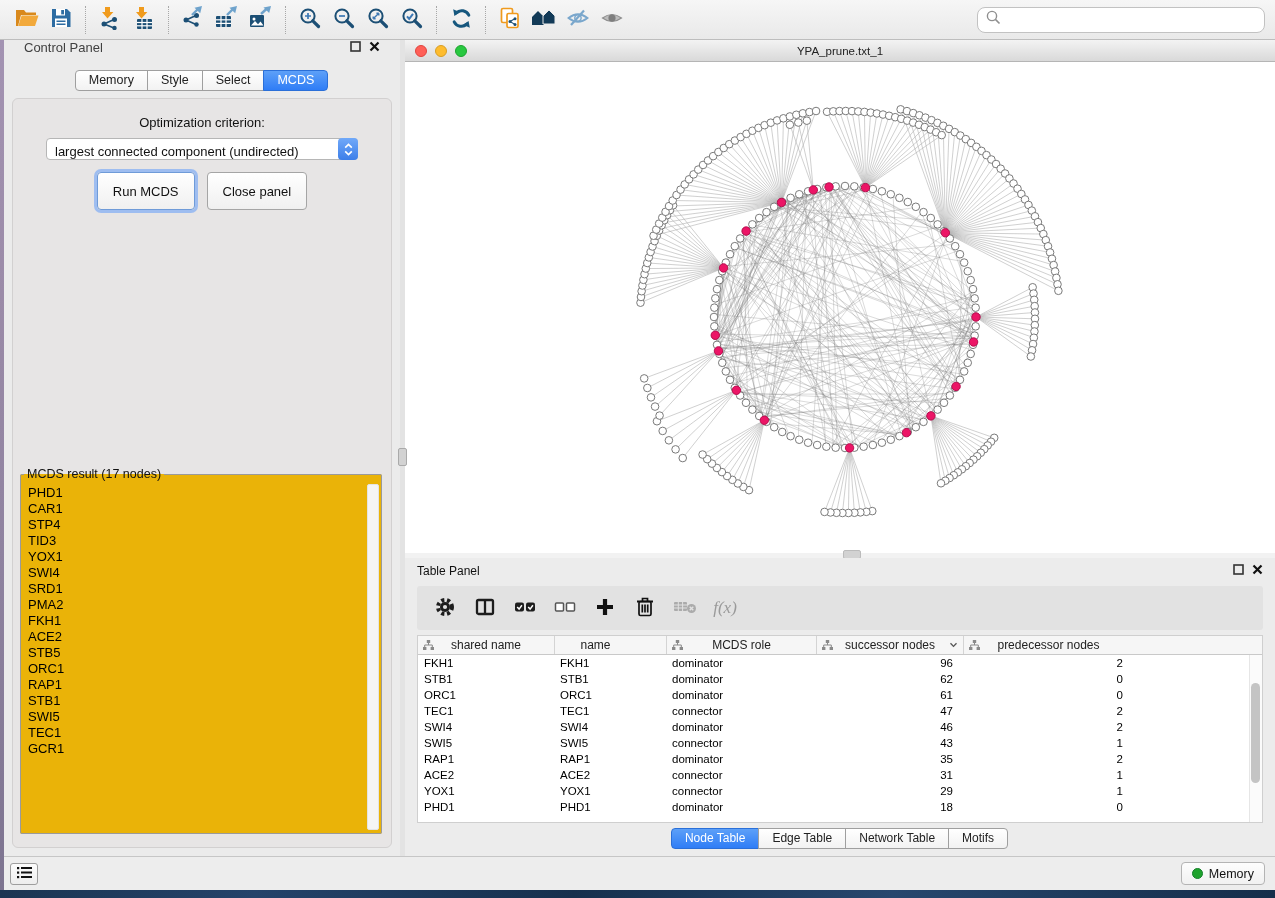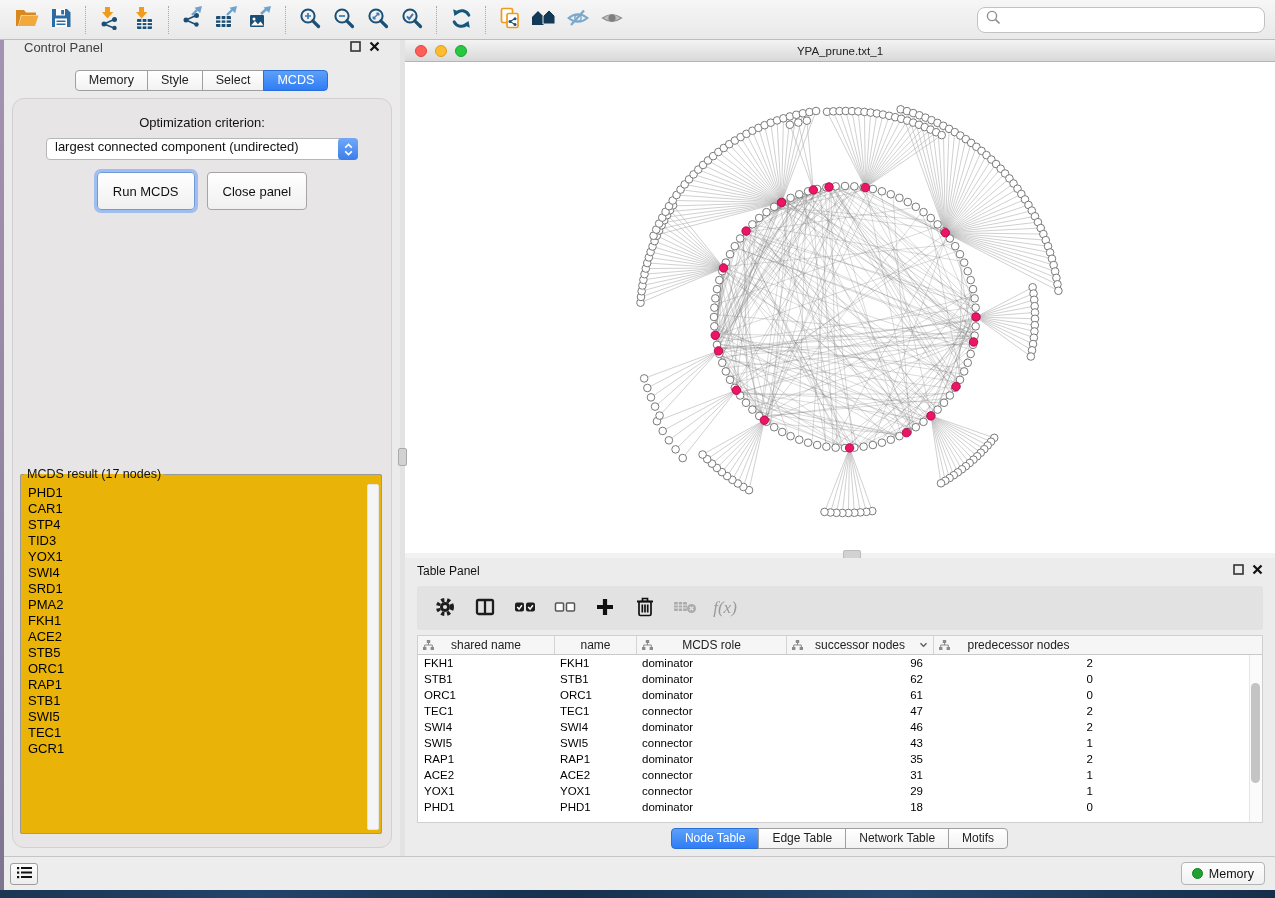--- a/index.html
+++ b/index.html
@@ -32,24 +32,24 @@
   .panel-header { height:28px; display:flex; align-items:flex-start; justify-content:space-between;
     padding:0 20px; font-size:13px; color:#404040; }
   .win-btns { display:flex; align-items:center; gap:8px; }
   .cp-tabs { display:flex; justify-content:center; margin:2px 0 6px; }
   .cp-tab { height:21px; line-height:19px; padding:0 13px; font-size:12.5px; color:#222;
     background:linear-gradient(#ffffff,#f2f2f2); border:1px solid #9f9f9f; margin-left:-1px; }
   .cp-tab:first-child { border-radius:4px 0 0 4px; }
   .cp-tab:last-child { border-radius:0 4px 4px 0; }
   .cp-tab.active { background:linear-gradient(#5da0f8,#2f7df6); color:#fff; border-color:#2a6fd8; }
   .cp-card { position:absolute; left:8px; right:8px; top:58px; bottom:8px;
-    background:#e7e5e5; border:1px solid #d2d0d0; border-radius:12px; text-align:center; }
+    background:#e7e5e5; border:1px solid #d2d0d0; border-radius:6px; text-align:center; }
   .opt-label { margin-top:16px; font-size:13px; color:#111; }
   .combo { width:312px; height:22px; margin:8px auto 0; background:#fff; border:1px solid #b6b6b6;
-    border-radius:4px; display:flex; align-items:flex-start; font-size:13px; color:#111; }
+    border-radius:4px; display:flex; align-items:flex-end; font-size:13px; color:#111; }
   .combo .val { flex:1; text-align:left; padding-left:8px; white-space:nowrap; }
   .combo-cap { width:20px; height:22px; margin:-1px; border-radius:4px;
     background:linear-gradient(#71a9f9,#3c7ee9); display:flex; align-items:center; justify-content:center; }
   .btn-row { margin-top:12px; display:flex; justify-content:center; gap:12px; }
   .pbtn { height:38px; padding:0 15px; font-size:13px; color:#111; border:1px solid #a5a5a5;
     border-radius:4px; background:linear-gradient(#ffffff,#f0f0f0); font-family:"Liberation Sans",sans-serif; }
   .pbtn.focus { box-shadow:0 0 0 3px rgba(99,156,250,.55); border-color:#6f9bd8; }
   .result-box { position:absolute; left:7px; right:9px; top:368px; bottom:13px;
     border:1px solid #9a9a9a; background:#eab308; border-radius:2px; padding:0; text-align:left; }
   .result-box legend { font-size:12.5px; color:#111; padding:0 3px; margin-left:3px; }
@@ -93,21 +93,21 @@
   .thead { display:flex; height:19px; background:#f6f6f6; border-bottom:1px solid #c9c9c9; }
   .th { position:relative; display:flex; align-items:center; justify-content:center;
     font-size:12px; color:#222; border-left:1px solid #d4d4d4; }
   .th:first-child { border-left:none; }
   .th .tree-ic { position:absolute; left:5px; }
   .th .sort-ic { position:absolute; right:5px; }
   .tbody { }
   .tr { display:flex; height:16px; }
   .td { font-size:11.5px; line-height:16px; color:#000; padding-left:6px; white-space:nowrap; }
   .td.num { text-align:right; padding-right:10px; padding-left:0; }
-  .col0 { width:136px; } .col1 { width:82px; } .col2 { width:150px; }
+  .col0 { width:136px; } .col1 { width:82px; } .col2 { width:150px;margin-left:30px; }
   .col3 { width:147px; } .col4 { width:170px; }
   .tbl-scroll { position:absolute; right:0; top:19px; bottom:0; width:13px; background:#fbfbfb;
     border-left:1px solid #e6e6e6; }
   .tbl-thumb { position:absolute; right:2px; top:28px; width:9px; height:100px;
     background:#c4c4c4; border-radius:5px; }
   .tp-tabs { display:flex; justify-content:center; margin-top:5px; }
   .tp-tab { height:21px; line-height:19px; padding:0 13px; font-size:12px; color:#222;
     background:linear-gradient(#ffffff,#f2f2f2); border:1px solid #9f9f9f; margin-left:-1px; }
   .tp-tab:first-child { border-radius:4px 0 0 4px; }
   .tp-tab:last-child { border-radius:0 4px 4px 0; }

